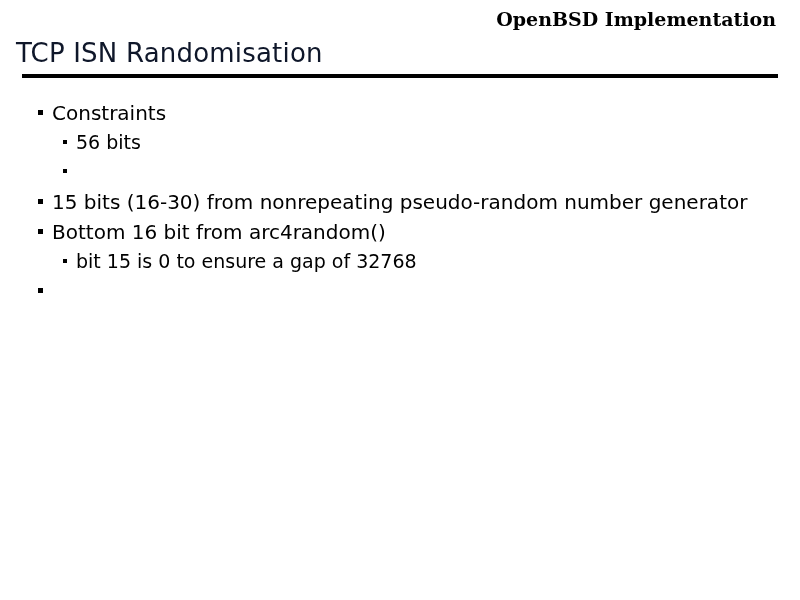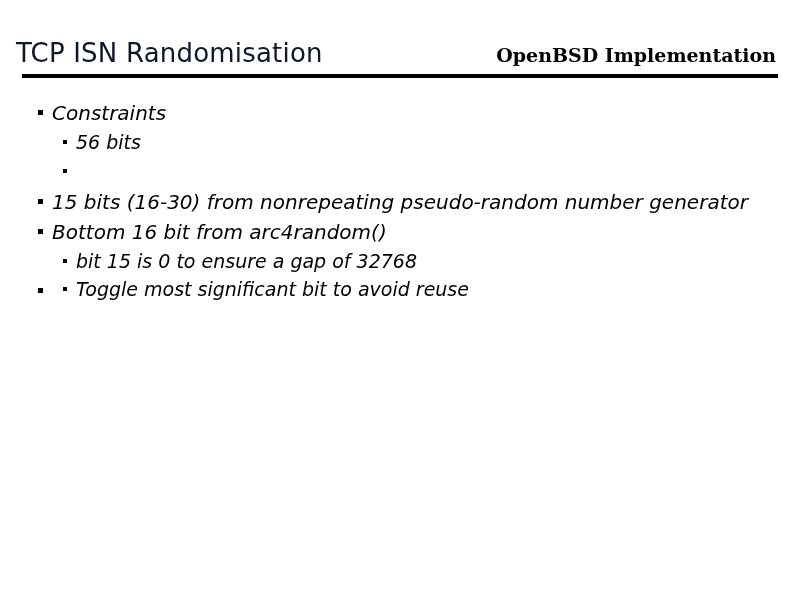--- a/index.html
+++ b/index.html
@@ -22,21 +22,20 @@
   }
   .header-line {
     position: absolute;
     top: 8px;
     right: 24px;
     font-family: "DejaVu Serif", serif;
     font-weight: bold;
     font-size: 19px;
     letter-spacing: 0px;
     color: #000000;
-    margin-top: 36px;
   }
   .slide-title {
     position: absolute;
     top: 38px;
     left: 16px;
     font-size: 26px;
     color: #0f172a;
     letter-spacing: 0.2px;
   }
   .title-rule {
@@ -50,21 +49,20 @@
   .content {
     position: absolute;
     top: 100px;
     left: 36px;
     width: 740px;
   }
   ul.level1 {
     list-style: none;
     margin: 0;
     padding: 0;
-    font-style: italic;
   }
   ul.level2 {
     list-style: none;
     margin: 0;
     padding: 0 0 0 24px;
   }
   li.item {
     position: relative;
     padding-left: 16px;
     margin: 0 0 4px 0;
@@ -140,24 +138,16 @@
           <li class="item l2">
             <span class="bullet-sq"></span>
             <span>bit 15 is 0 to ensure a gap of 32768</span>
           </li>
         </ul>
       </li>
 
       <li class="item l1">
         <span class="bullet-sq"></span>
       </li>
-      <li>
-        <ul class="level2">
-          <li class="item l2">
-            <span class="bullet-sq"></span>
-            <span>Toggle most significant bit to avoid reuse</span>
-          </li>
-        </ul>
-      </li>
 
     </ul>
   </div>
 </div>
 
 </body></html>

